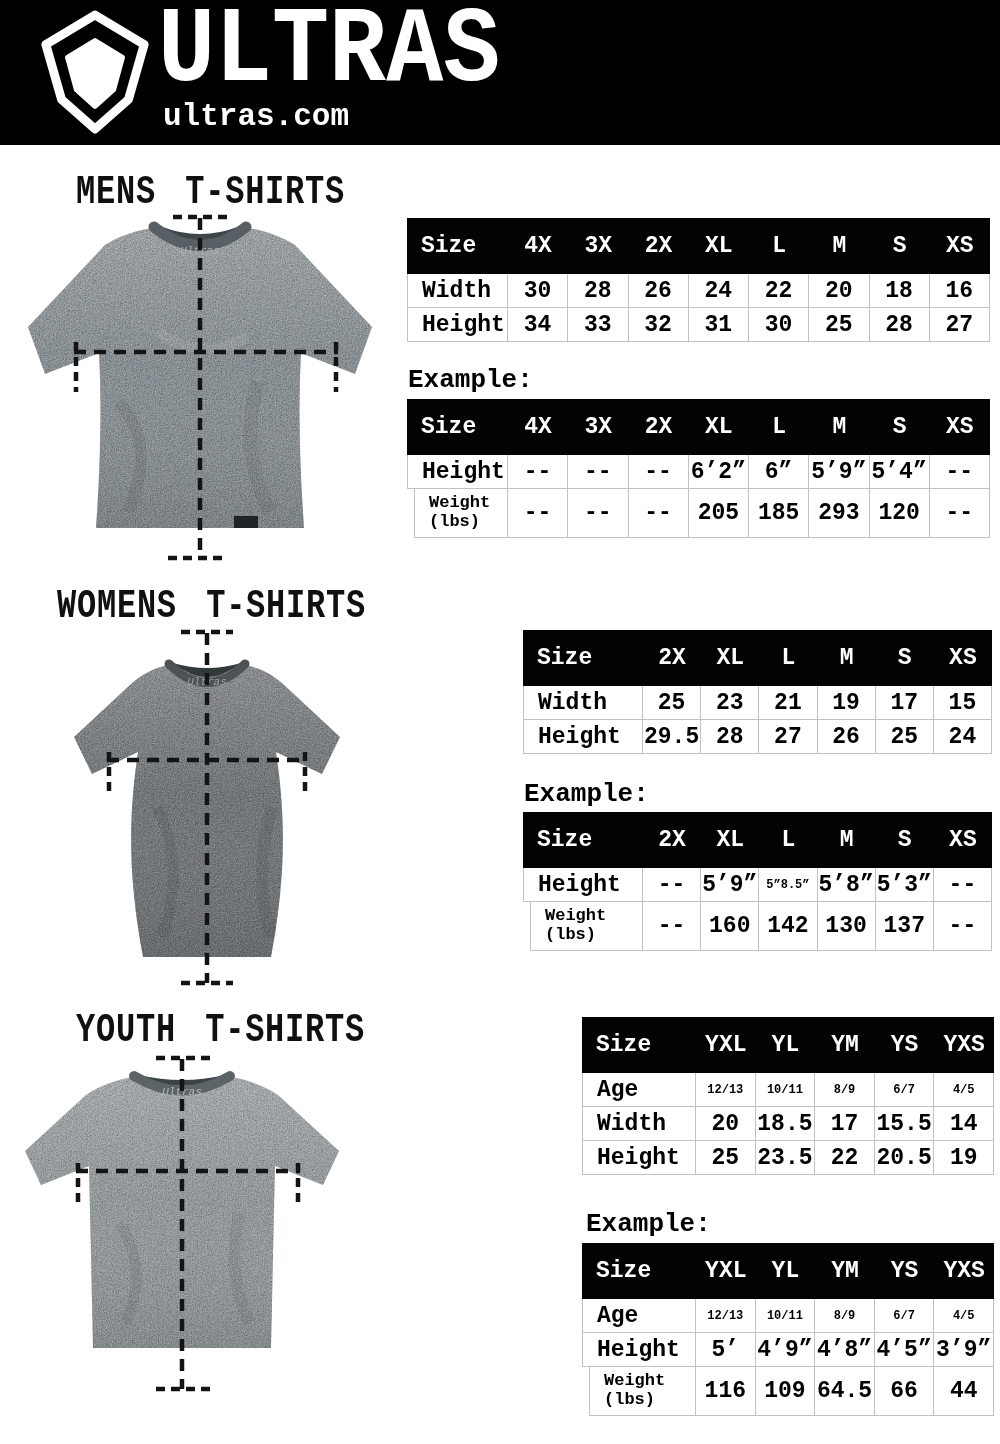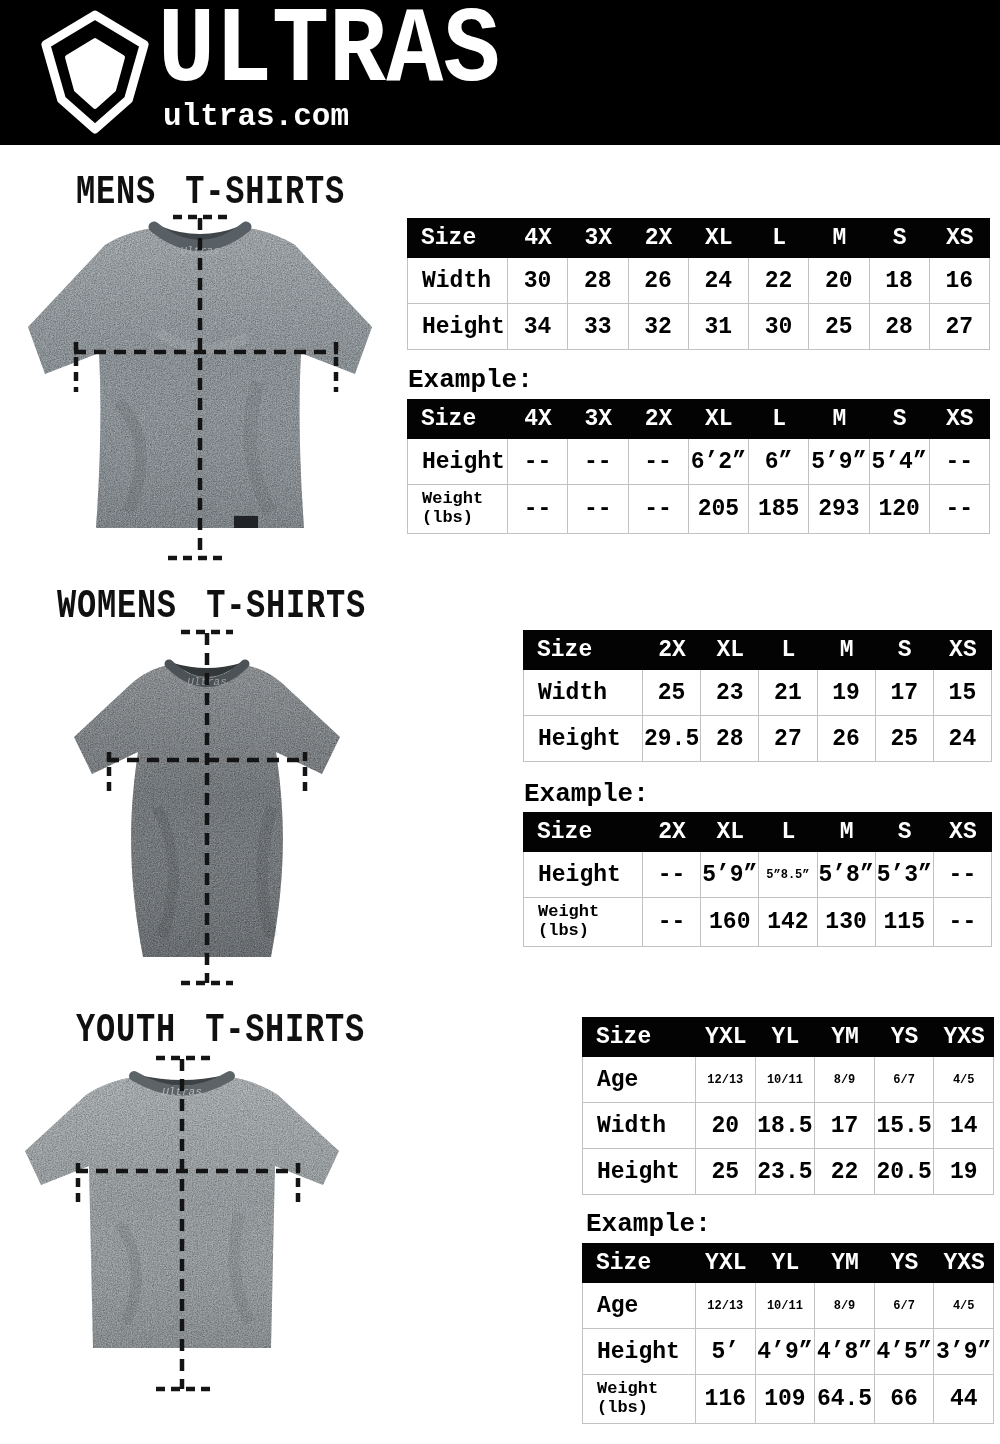--- a/index.html
+++ b/index.html
@@ -30,31 +30,31 @@
   
   .shirt{position:absolute;}
   #mens-shirt{left:8px;top:212px;}
   #womens-shirt{left:57px;top:627px;}
   #youth-shirt{left:10px;top:1053px;}
   .dash{stroke:#141414;stroke-width:4.5;fill:none;}
 
   
   .stable{position:absolute;}
   .trow{display:grid;align-items:stretch;}
-  .thead{background:#030303;color:#fff;height:40px;}
-  .tb{height:46px;}
+  .thead{background:#030303;color:#fff;height:56px;}
+  .tb{height:34px;}
   .tb.tall{height:49px;}
   .tcell{display:flex;align-items:center;justify-content:center;font-weight:700;font-size:23px;
          color:#000;box-sizing:border-box;}
   .thead .tcell{color:#fff;}
   .tlabel{justify-content:flex-start;padding-left:14px;text-align:left;}
   .tb .tcell{border-right:1px solid #c2c2c2;border-bottom:1px solid #c2c2c2;background:#fff;}
   .tb .tcell:first-child{border-left:1px solid #c2c2c2;}
   .tcell.small{font-size:12px;}
-  .tcell.two-line{font-size:17px;line-height:1.1;white-space:pre-line;}
+  .tcell.two-line{font-size:17px;line-height:1.1;white-space:pre-line;margin-left:7px;}
   .cols-m .trow{grid-template-columns:101px repeat(8,1fr);}
   .cols-w .trow{grid-template-columns:120px repeat(6,1fr);}
   .cols-y .trow{grid-template-columns:114px repeat(5,1fr);}
   #mens-t1{left:407px;top:218px;width:583px;}
   #mens-t2{left:407px;top:399px;width:583px;}
   #womens-t1{left:523px;top:630px;width:469px;}
   #womens-t2{left:523px;top:812px;width:469px;}
   #youth-t1{left:582px;top:1017px;width:412px;}
   #youth-t2{left:582px;top:1243px;width:412px;}
 </style>
@@ -279,21 +279,21 @@
           <div class="tcell">5’3”</div>
           <div class="tcell">--</div>
         </div>
         <div class="trow tb tall">
           <div class="tcell tlabel two-line">Weight
 (lbs)</div>
           <div class="tcell">--</div>
           <div class="tcell">160</div>
           <div class="tcell">142</div>
           <div class="tcell">130</div>
-          <div class="tcell">115</div>
+          <div class="tcell">137</div>
           <div class="tcell">--</div>
         </div>
       </div>
   </div>
 
   <div>
     <div class="sec-title" id="youth-title">YOUTH T-SHIRTS</div>
 
     <svg class="shirt" id="youth-shirt" width="370" height="345" viewBox="0 0 370 345">
       <defs>

